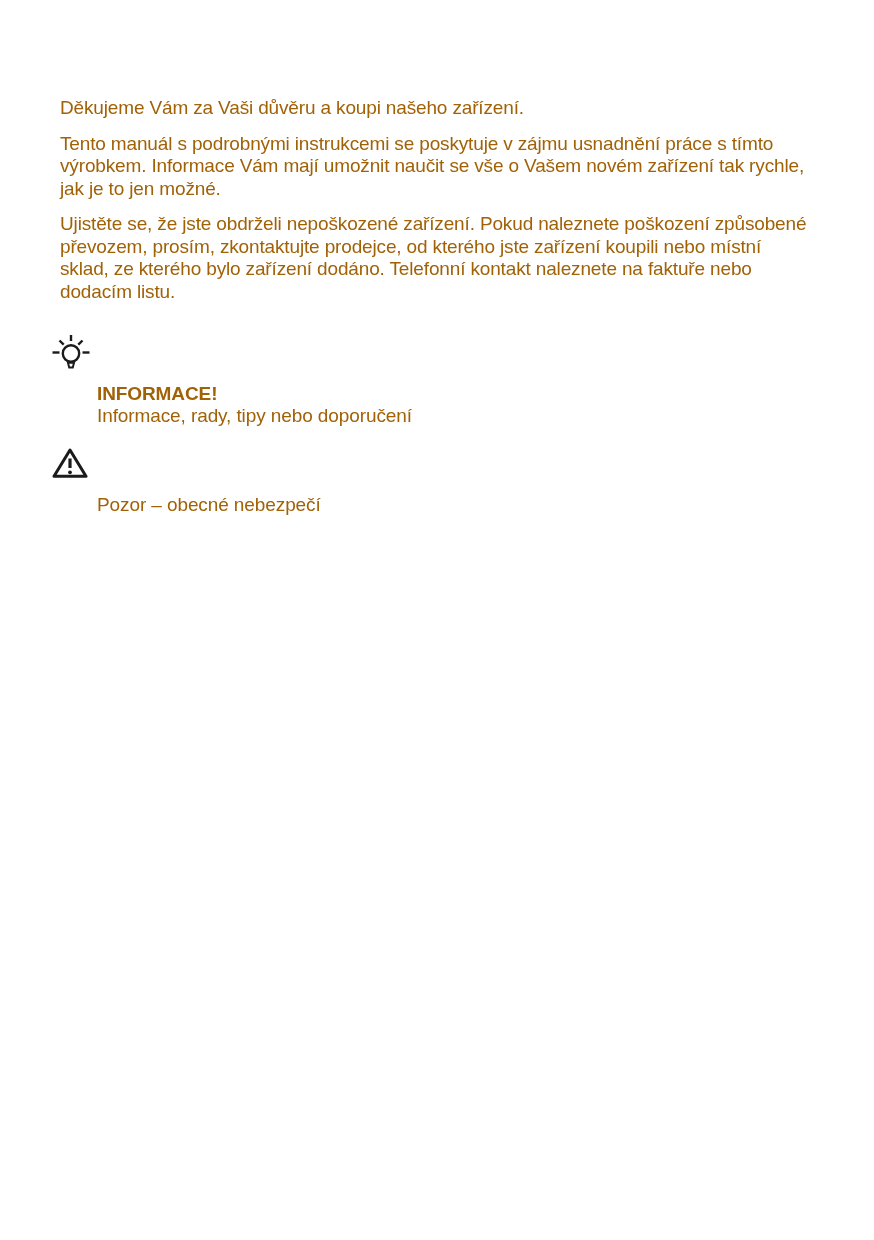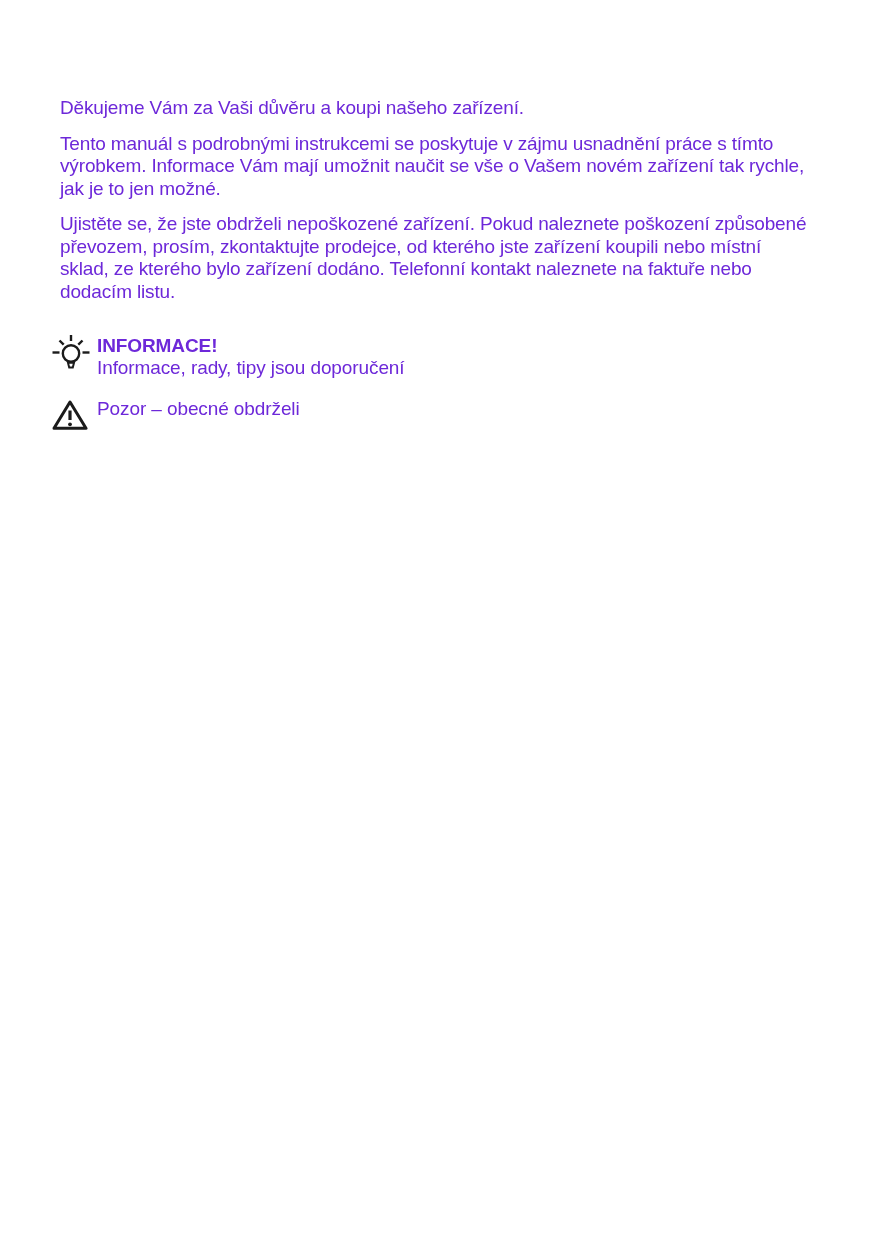--- a/index.html
+++ b/index.html
@@ -7,21 +7,21 @@
     margin: 0;
     padding: 0;
     background: #ffffff;
   }
   .page {
     position: relative;
     width: 874px;
     height: 937px;
     background: #ffffff;
     font-family: "Liberation Sans", "DejaVu Sans", sans-serif;
-    color: #6d28d9;
+    color: #a16207;
     overflow: hidden;
   }
   .content {
     position: absolute;
     left: 60px;
     top: 97px;
     width: 800px;
   }
   .para {
     margin: 0 0 13px 0;
@@ -44,20 +44,21 @@
   }
   .notice-icon svg {
     display: block;
   }
   .notice-icon.warning svg {
     margin-top: 3px;
     margin-left: 1px;
   }
   .notice-body {
     padding-top: 2px;
+    margin-top: 48px;
   }
   .notice-title {
     font-size: 19px;
     font-weight: 700;
     line-height: 22px;
     letter-spacing: -0.1px;
   }
   .notice-desc {
     font-size: 19px;
     line-height: 22px;
@@ -94,32 +95,32 @@
             <line x1="8.5" y1="7.5" x2="12.7" y2="11.7"></line>
             <line x1="31.5" y1="7.5" x2="27.3" y2="11.7"></line>
             <line x1="20" y1="2" x2="20" y2="8"></line>
 
             <circle cx="20" cy="20.5" r="8.2"></circle>
             <path d="M17 29.8 L23 29.8 L21.8 34.4 L18.2 34.4 Z" stroke-width="2"></path>
           </svg>
         </span>
         <div class="notice-body">
           <div class="notice-title">INFORMACE!</div>
-          <div class="notice-desc">Informace, rady, tipy jsou doporučení</div>
+          <div class="notice-desc">Informace, rady, tipy nebo doporučení</div>
         </div>
       </div>
 
       <div class="notice">
         <span class="notice-icon warning">
           <svg width="36" height="32" viewBox="0 0 36 32" xmlns="http://www.w3.org/2000/svg" fill="none" stroke="#1b1b1b">
             <path d="M18 3 L34 29.3 L2 29.3 Z" stroke-width="3" stroke-linejoin="round"></path>
             <line x1="18" y1="11.5" x2="18" y2="21" stroke-width="3.2"></line>
             <circle cx="18" cy="25.3" r="1.9" fill="#1b1b1b" stroke="none"></circle>
           </svg>
         </span>
         <div class="notice-body">
-          <div class="notice-desc">Pozor – obecné obdrželi</div>
+          <div class="notice-desc">Pozor – obecné nebezpečí</div>
         </div>
       </div>
 
     </div>
   </div>
 </div>
 
 </body></html>

